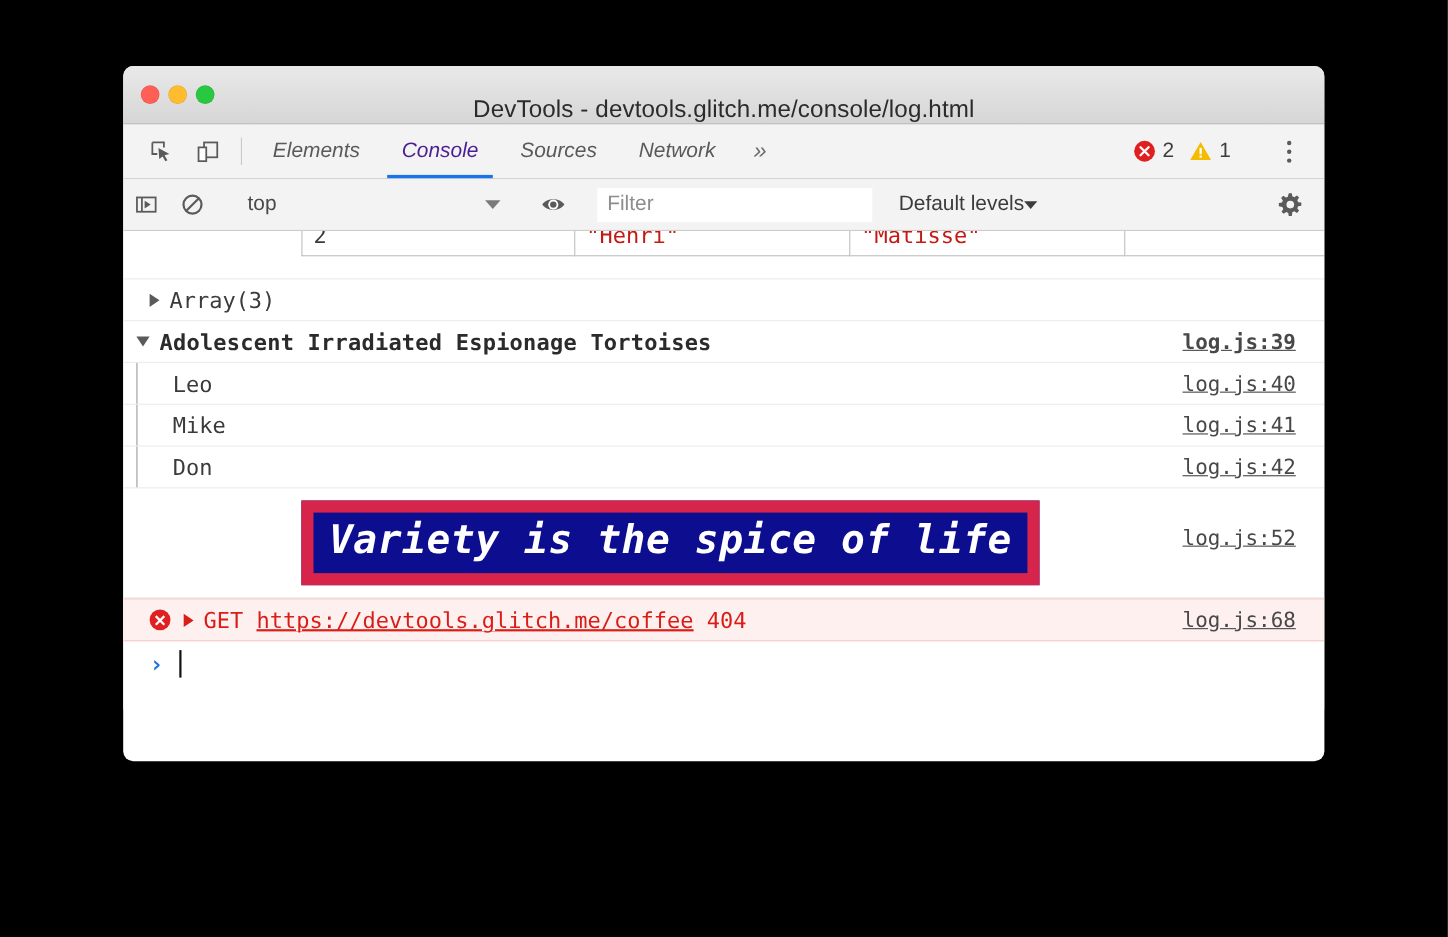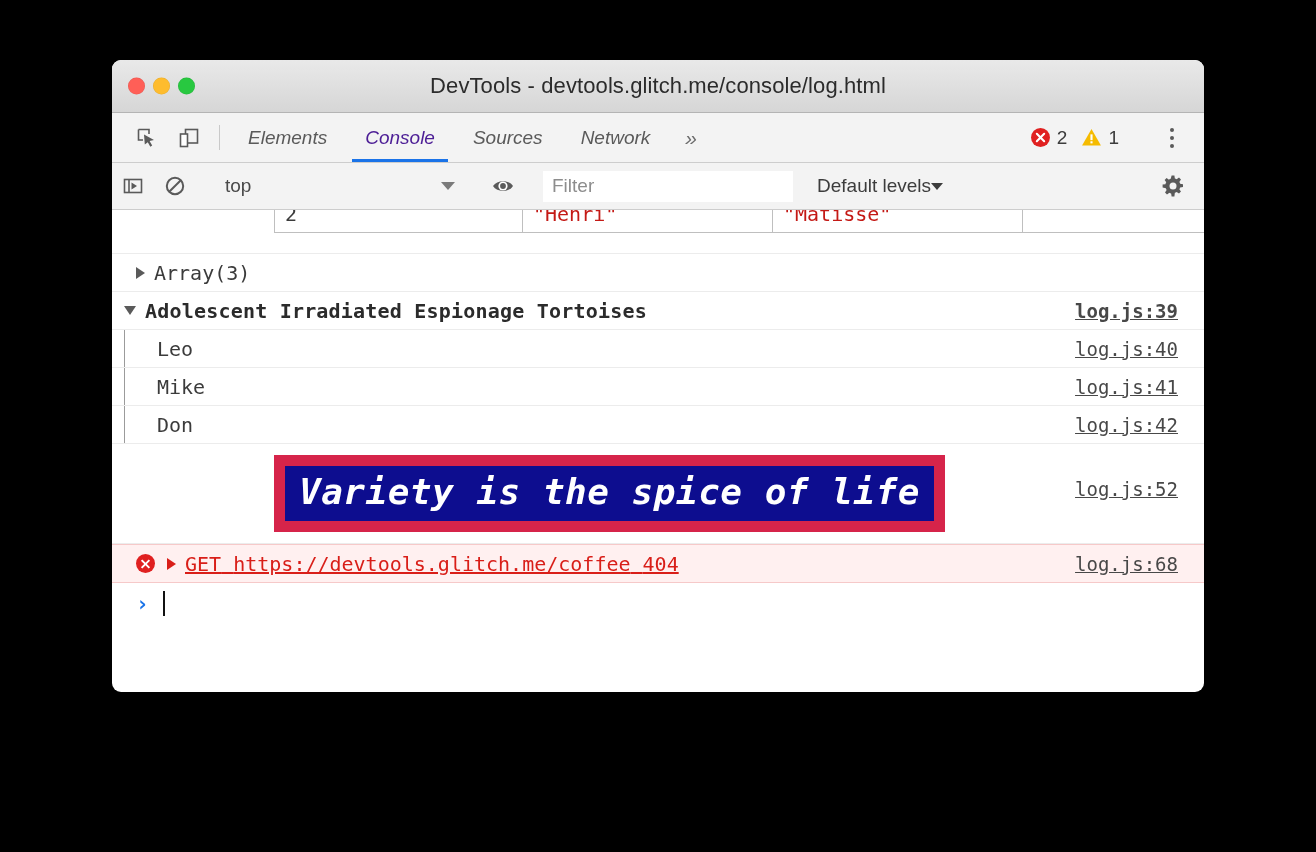--- a/index.html
+++ b/index.html
@@ -21,21 +21,21 @@
     box-shadow: 0 6px 28px rgba(0,0,0,0.45);
   }
 
   
   .titlebar {
     position: relative;
     height: 53px;
     background: linear-gradient(to bottom, #e9e9e9 0%, #d6d6d6 100%);
     border-bottom: 1px solid #b4b4b4;
     display: flex;
-    align-items: center;
+    align-items: flex-end;
   }
   .traffic {
     position: absolute;
     left: 16px; top: 50%;
     transform: translateY(-50%);
     display: flex; gap: 8px;
   }
   .dot { width: 17px; height: 17px; border-radius: 50%; }
   .dot.close { background: #ff5f57; box-shadow: inset 0 0 0 0.5px rgba(0,0,0,.10); }
   .dot.min   { background: #febc2e; box-shadow: inset 0 0 0 0.5px rgba(0,0,0,.10); }
@@ -290,21 +290,21 @@
   }
   .err-icon::before, .err-icon::after {
     content: "";
     position: absolute;
     left: 4px; top: 8.5px;
     width: 11px; height: 2px;
     background: #ffffff;
   }
   .err-icon::before { transform: rotate(45deg); }
   .err-icon::after  { transform: rotate(-45deg); }
-  .err-text { font-size: 20px; color: #d91e18; text-decoration: underline; }
+  .err-text { font-size: 20px; color: #d91e18; }
   .err-url { color: #d91e18; text-decoration: underline; cursor: pointer; }
 
   
   .row-prompt {
     min-height: 66px;
     border-bottom: none;
     padding-left: 24px;
     align-items: flex-start;
     padding-top: 8px;
   }

